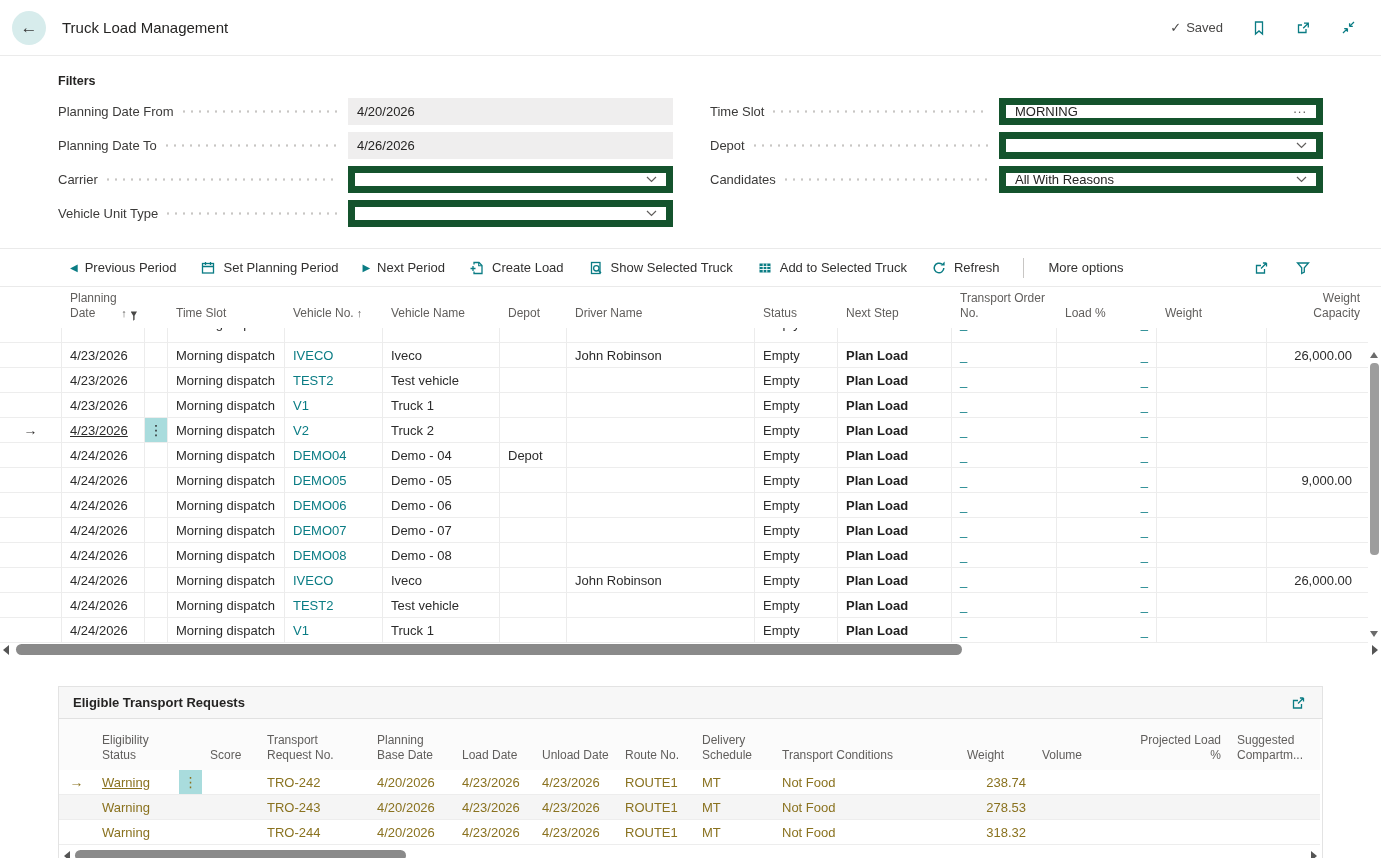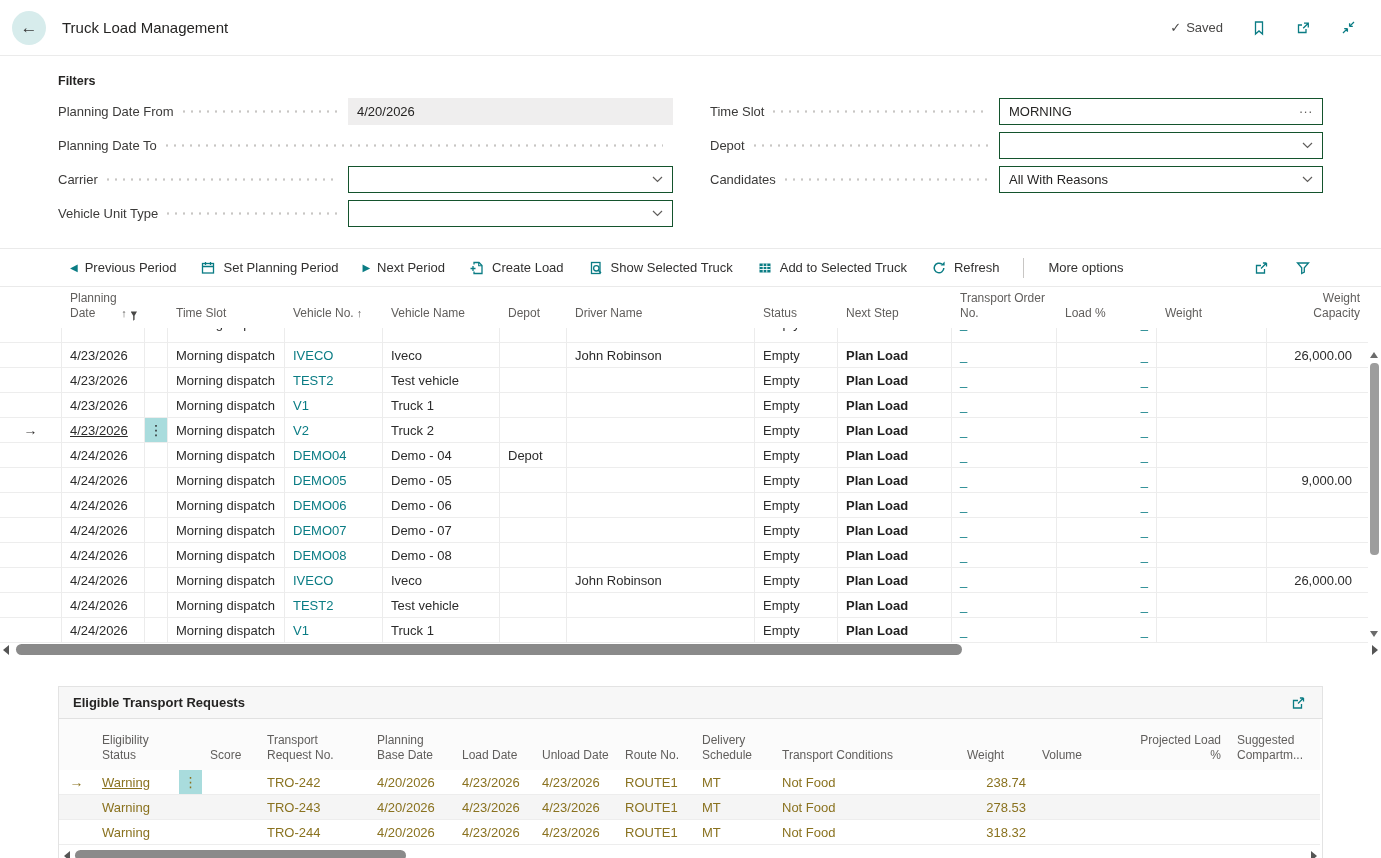--- a/index.html
+++ b/index.html
@@ -22,21 +22,21 @@
   .filters-title { font-size:12.5px; color:#252423; font-weight:600; margin-bottom:10px; }
   .filters-grid { display:grid; grid-template-columns:615px 613px; column-gap:37px; }
   .frow { display:flex; align-items:center; height:27px; margin-bottom:7px; }
   .frow label { font-size:13px; color:#3b3a39; white-space:nowrap; }
   .leader { flex:1; height:3px; margin:0 10px 0 6px; align-self:center;
             background-image:radial-gradient(circle, #c8c6c4 1px, transparent 1.3px);
             background-size:8px 3px; background-repeat:repeat-x; background-position:0 50%; }
   .fld { flex:0 0 325px; height:27px; display:flex; align-items:center; font-size:13px; color:#252423; }
   .col-right .fld { flex-basis:324px; }
   .fld.filled { background:#efeeee; padding:0 9px; }
-  .fld.combo, .fld.assist { background:#fff; border:1px solid #14532d; padding:0 9px; justify-content:space-between; }
+  .fld.combo, .fld.assist { background:#fff; border:7px solid #14532d; padding:0 9px; justify-content:space-between; }
   .fld .fval { overflow:hidden; white-space:nowrap; }
   .chev { width:11px; height:7px; flex:0 0 auto; }
   .dots3 { color:#605e5c; font-size:13px; letter-spacing:1px; line-height:0; padding-bottom:6px; }
 
   
   .toolbar { height:39px; display:flex; align-items:center; gap:24px; padding:0 70px; border-top:1px solid #eaeaea; border-bottom:1px solid #eaeaea; }
   .tb-item { display:flex; align-items:center; gap:7px; background:none; border:none; font-family:inherit; font-size:13px; color:#323130; cursor:pointer; white-space:nowrap; }
   .tb-glyph { color:#0a7c84; font-size:10px; }
   .tb-divider { width:1px; height:20px; background:#c8c6c4; }
   .tb-more { color:#323130; }
@@ -126,20 +126,23 @@
         <div class="frow">
           <label>Planning Date From</label>
           <span class="leader"></span>
           <div class="fld filled">
               <span class="fval">4/20/2026</span>
             </div>
         </div>
         <div class="frow">
           <label>Planning Date To</label>
           <span class="leader"></span>
+          <div class="fld filled">
+              <span class="fval">4/26/2026</span>
+            </div>
         </div>
         <div class="frow">
           <label>Carrier</label>
           <span class="leader"></span>
           <div class="fld combo">
             <span class="fval"></span>
             <svg class="chev" viewBox="0 0 11 7">
                 <path d="M1 1l4.5 4.5L10 1" fill="none" stroke="#605e5c" stroke-width="1.2"></path>
               </svg>
           </div>

